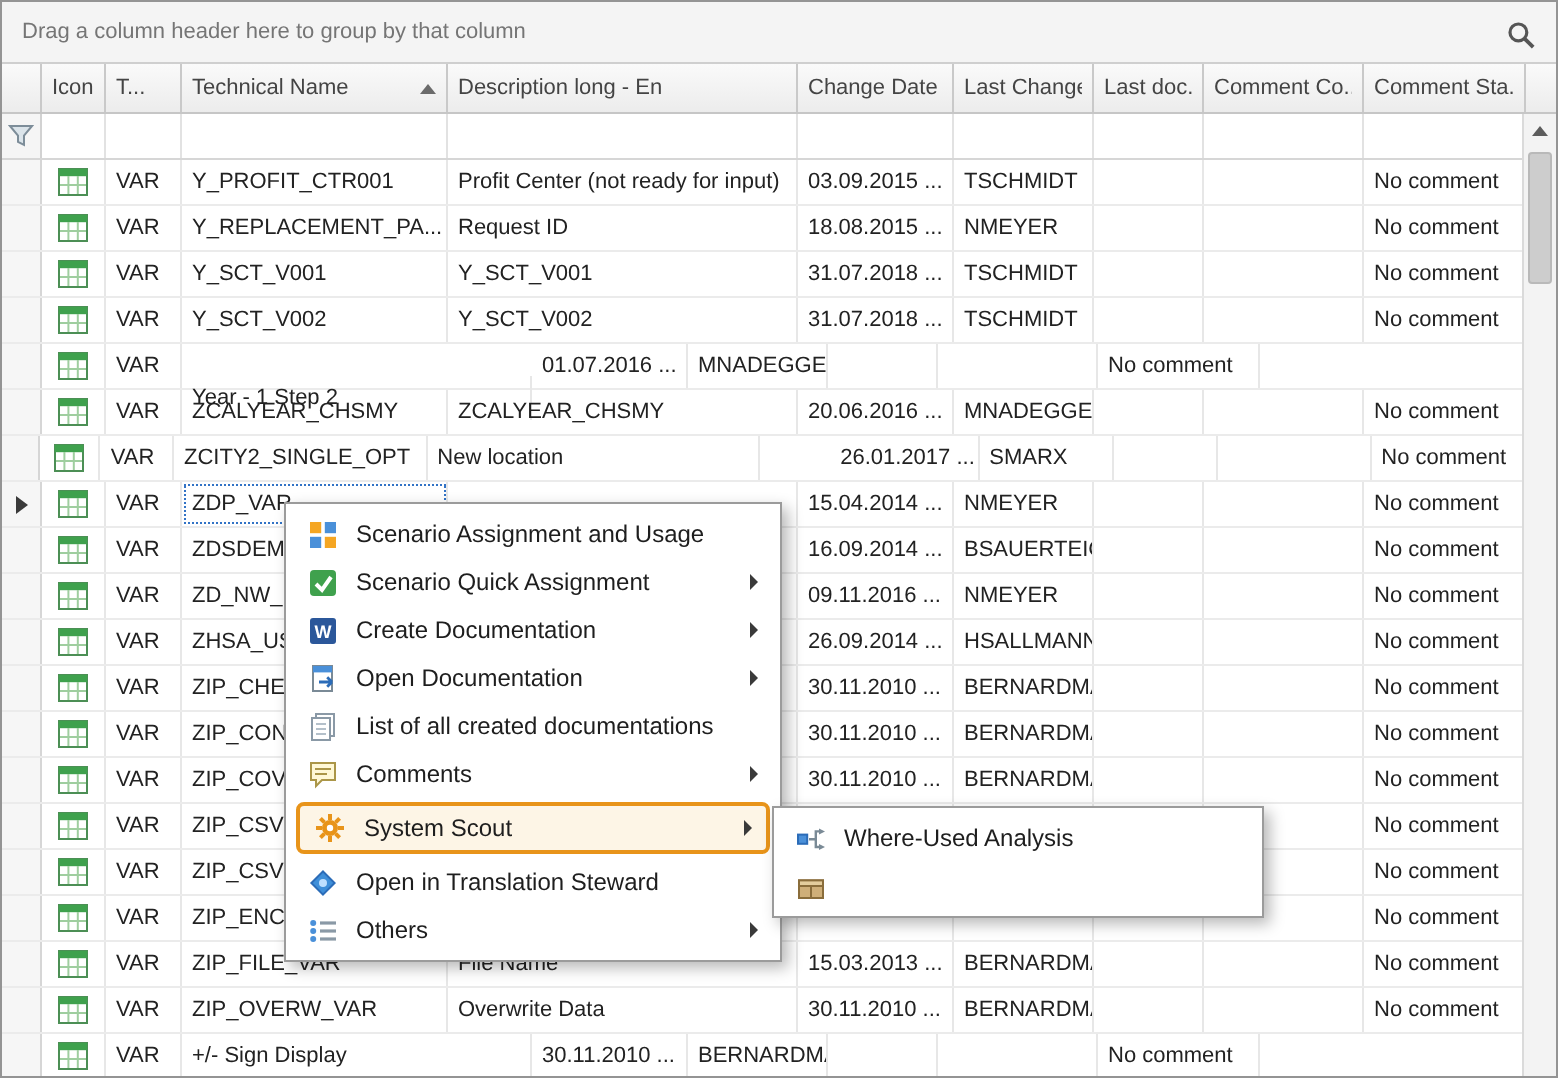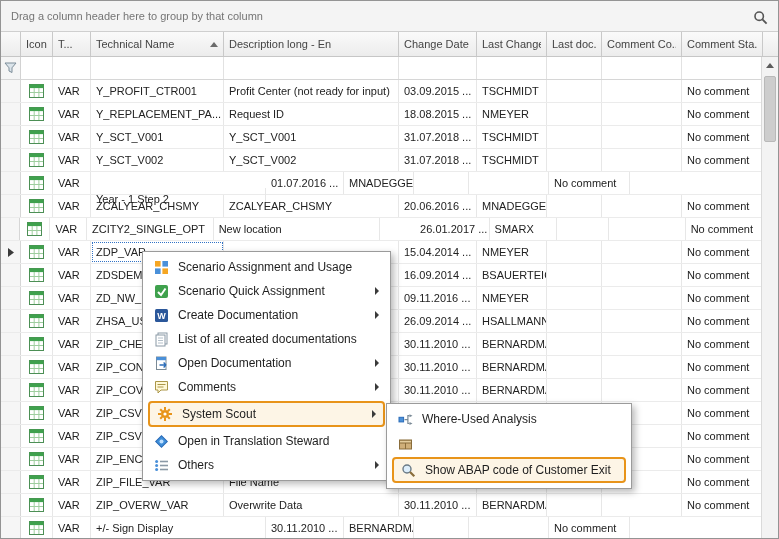--- a/index.html
+++ b/index.html
@@ -594,39 +594,39 @@
             <rect x="1" y="1" width="13" height="13" rx="1.5" fill="#2b579a"></rect>
             <text x="7.5" y="11" font-size="9" fill="#fff" text-anchor="middle" font-family="Liberation Sans, sans-serif" font-weight="bold">W</text>
           </svg>
         </span>
         <span class="mlabel">Create Documentation</span>
         <span class="arrow"></span>
       </div>
       <div class="menu-item">
         <span class="ic">
           <svg width="15" height="15" viewBox="0 0 15 15">
+            <rect x="2.5" y="1" width="9.5" height="12.5" fill="#fff" stroke="#7a8a96"></rect>
+            <rect x="2.5" y="1" width="9.5" height="3.2" fill="#4a90d9"></rect>
+            <path d="M5.5 9h6.5m0 0L9.6 6.6M12 9l-2.4 2.4" stroke="#2b6cb8" stroke-width="1.4" fill="none"></path>
+          </svg>
+        </span>
+        <span class="mlabel">Open Documentation</span>
+        <span class="arrow"></span>
+      </div>
+      <div class="menu-item">
+        <span class="ic">
+          <svg width="15" height="15" viewBox="0 0 15 15">
             <rect x="4" y="1" width="9" height="11" fill="#fff" stroke="#8a99a6"></rect>
             <rect x="2" y="3" width="9" height="11" fill="#fff" stroke="#8a99a6"></rect>
             <line x1="4" y1="6" x2="9" y2="6" stroke="#b4c0ca"></line>
             <line x1="4" y1="8.5" x2="9" y2="8.5" stroke="#b4c0ca"></line>
             <line x1="4" y1="11" x2="9" y2="11" stroke="#b4c0ca"></line>
           </svg>
         </span>
         <span class="mlabel">List of all created documentations</span>
-      </div>
-      <div class="menu-item">
-        <span class="ic">
-          <svg width="15" height="15" viewBox="0 0 15 15">
-            <rect x="2.5" y="1" width="9.5" height="12.5" fill="#fff" stroke="#7a8a96"></rect>
-            <rect x="2.5" y="1" width="9.5" height="3.2" fill="#4a90d9"></rect>
-            <path d="M5.5 9h6.5m0 0L9.6 6.6M12 9l-2.4 2.4" stroke="#2b6cb8" stroke-width="1.4" fill="none"></path>
-          </svg>
-        </span>
-        <span class="mlabel">Open Documentation</span>
-        <span class="arrow"></span>
       </div>
       <div class="menu-item">
         <span class="ic">
           <svg width="15" height="15" viewBox="0 0 15 15">
             <path d="M1.5 1.5h12v8.5H7l-3 3v-3H1.5z" fill="#fff8d6" stroke="#ab9648"></path>
             <line x1="3.5" y1="4.5" x2="11.5" y2="4.5" stroke="#ab9648"></line>
             <line x1="3.5" y1="7" x2="9.5" y2="7" stroke="#ab9648"></line>
           </svg>
         </span>
         <span class="mlabel">Comments</span>
@@ -691,24 +691,15 @@
       </div>
       <div class="menu-item">
         <span class="ic">
           <svg width="15" height="15" viewBox="0 0 15 15">
             <rect x="1.5" y="4.2" width="12" height="8.8" fill="#cfaf79" stroke="#8a6d3b"></rect>
             <rect x="1.5" y="4.2" width="12" height="2.8" fill="#e4cd9d" stroke="#8a6d3b"></rect>
             <line x1="7.5" y1="7" x2="7.5" y2="13" stroke="#8a6d3b"></line>
           </svg>
         </span>
       </div>
-      <div class="menu-item hl">
-        <span class="ic">
-          <svg width="15" height="15" viewBox="0 0 15 15">
-            <circle cx="6" cy="6" r="4" fill="#ddeefb" stroke="#6a7a86" stroke-width="1.4"></circle>
-            <line x1="9" y1="9" x2="13.3" y2="13.3" stroke="#8a6d3b" stroke-width="2.2"></line>
-          </svg>
-        </span>
-        <span class="mlabel">Show ABAP code of Customer Exit</span>
-      </div>
     </div>
 
 </div>
 
 </body></html>

